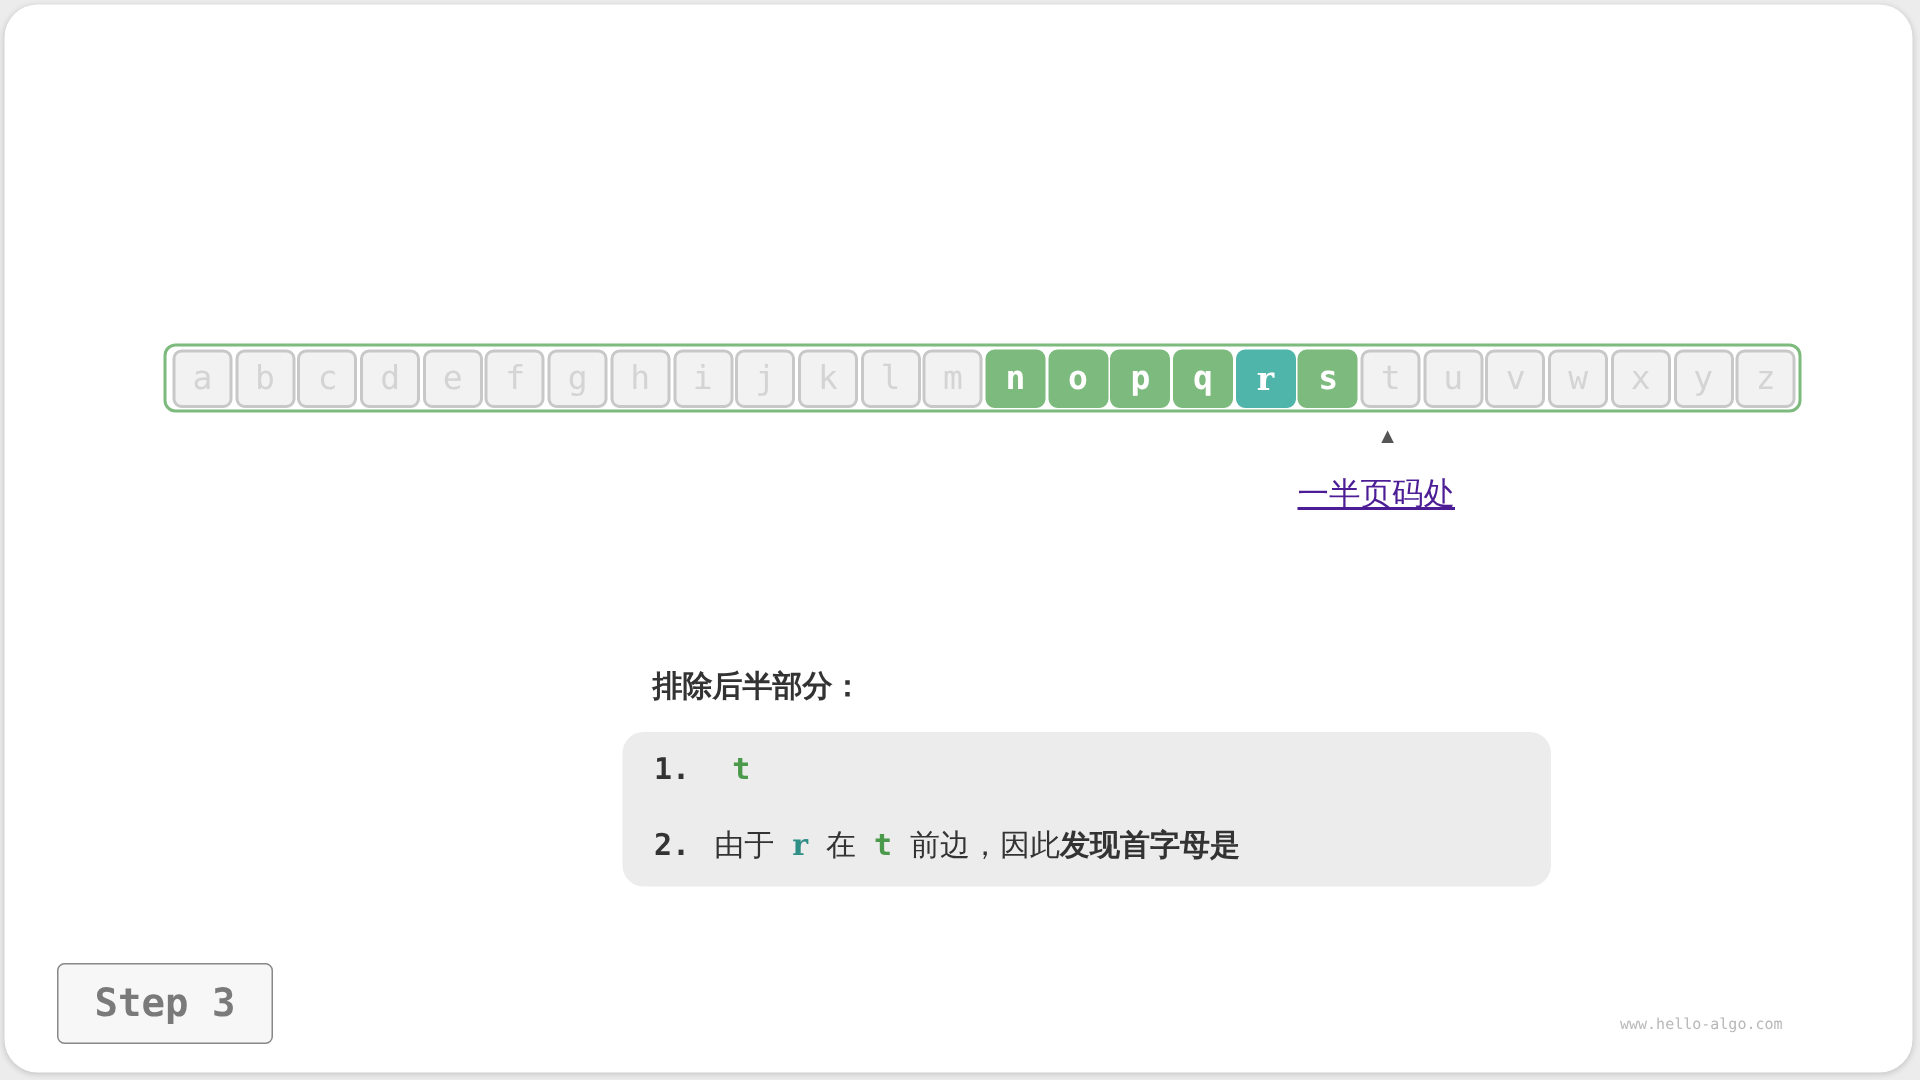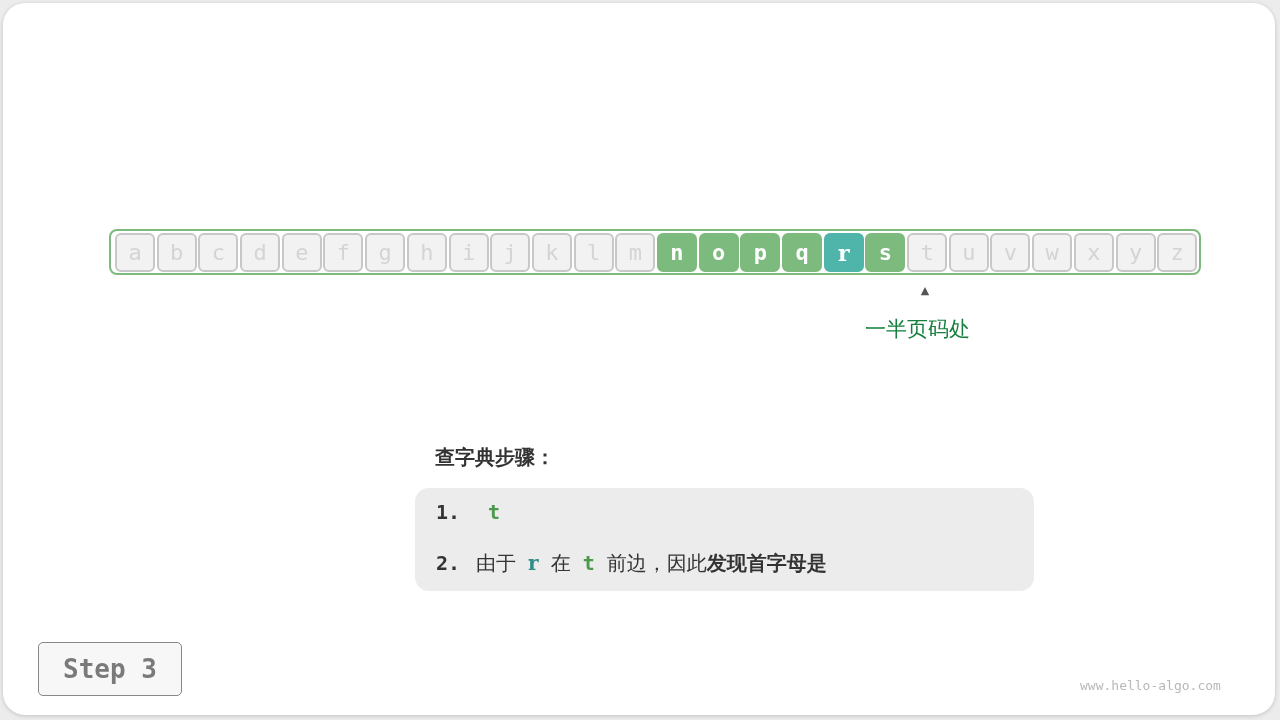--- a/index.html
+++ b/index.html
@@ -20,21 +20,21 @@
       font-family: "DejaVu Sans Mono", monospace; font-size: 22px;
     }
     .cell.active { background: #7dba7d; border-color: #7dba7d; color: #ffffff; font-weight: bold; }
     .cell.target { background: #4fb5ab; border-color: #4fb5ab; color: #ffffff; font-weight: bold; font-family: "DejaVu Serif", serif; }
     .pointer {
       position: absolute; left: 915px; top: 282px; width: 14px; text-align: center;
       color: #555; font-size: 11px; line-height: 12px;
     }
     .pointer-label {
       position: absolute; left: 862px; top: 312px; width: 120px;
-      color: #15803d; font-size: 21px;
+      color: #4c1d95; font-size: 21px; text-decoration: underline;
     }
     .steps-title {
       position: absolute; left: 432px; top: 441px; font-size: 20px; font-weight: bold; color: #333;
     }
     .steps-box {
       position: absolute; left: 412px; top: 485px; width: 619px; height: 103px;
       background: #ececec; border-radius: 14px;
     }
     .step-line { position: absolute; left: 21px; font-size: 20px; color: #333; white-space: nowrap; display: flex; align-items: baseline; }
     .step-line.l1 { top: 12px; }
@@ -44,21 +44,21 @@
     .code-r { font-family: "DejaVu Serif", serif; font-weight: bold; color: #2f8f86; margin: 0 12px; }
     .bold { font-weight: bold; }
     .step-badge {
       position: absolute; left: 35px; top: 639px; width: 144px; height: 54px;
       border: 1px solid #888; border-radius: 5px; background: #f7f7f7; box-sizing: border-box;
       display: flex; align-items: center; justify-content: center;
       font-family: "DejaVu Sans Mono", monospace; font-weight: bold; font-size: 26px; color: #7a7a7a;
     }
     .watermark {
       position: absolute; left: 1077px; top: 675px; font-family: "DejaVu Sans Mono", monospace;
-      font-size: 13px; color: #b8b8b8;
+      font-size: 10px; color: #b8b8b8;
     }
   </style>
 </head>
 <body>
 
 <div class="card">
 
   <div class="strip">
     <div class="cells">
       <div class="cell">a</div>
@@ -86,21 +86,21 @@
       <div class="cell">w</div>
       <div class="cell">x</div>
       <div class="cell">y</div>
       <div class="cell">z</div>
     </div>
   </div>
 
   <div class="pointer">▲</div>
   <div class="pointer-label">一半页码处</div>
 
-  <div class="steps-title">查字典步骤：</div>
+  <div class="steps-title">排除后半部分：</div>
   <div class="steps-box">
     <div class="step-line l1">
       <span class="num">1.</span>
       <span class="code-t">t</span>
     </div>
     <div class="step-line l2">
       <span class="num">2.</span>
       <span>由于</span>
       <span class="code-r">r</span>
       <span>在</span>

